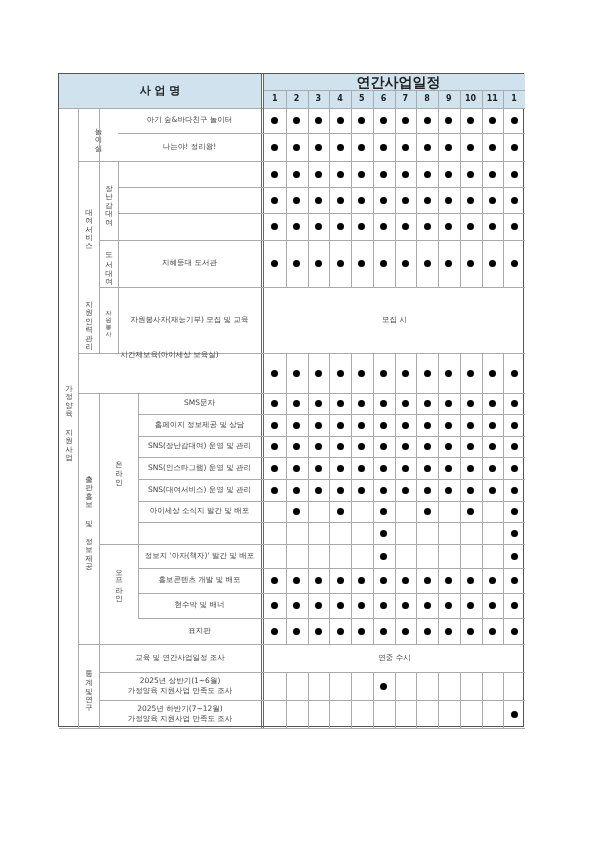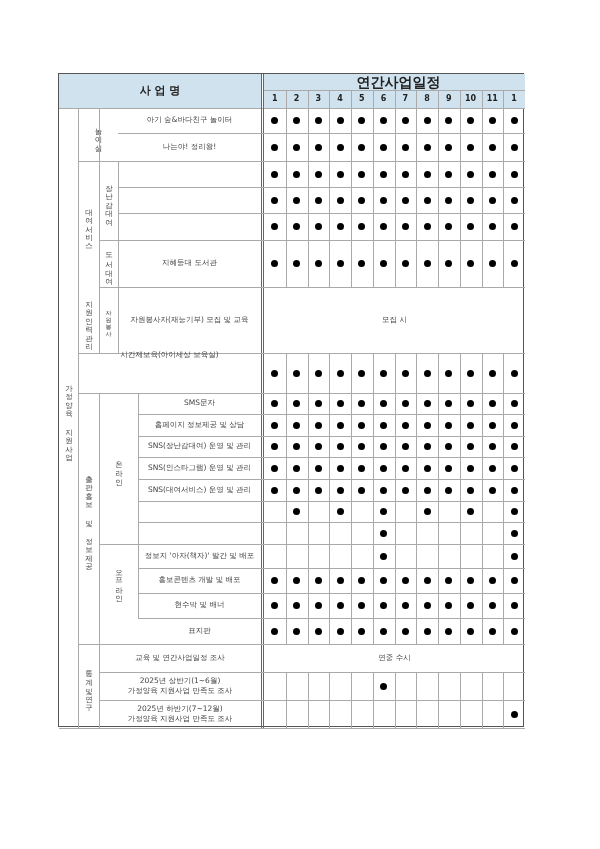--- a/index.html
+++ b/index.html
@@ -643,20 +643,21 @@
     </div>
     <div class="vline" style="left: 400.75px; top: 405px; height: 22px;"></div>
     <div class="cell " style="left: 422.5px; top: 405px; width: 21.75px; height: 22px;">
       <div class="dot"></div>
     </div>
     <div class="vline" style="left: 422.5px; top: 405px; height: 22px;"></div>
     <div class="cell " style="left: 444.25px; top: 405px; width: 21.75px; height: 22px;">
       <div class="dot"></div>
     </div>
     <div class="vline" style="left: 444.25px; top: 405px; height: 22px;"></div>
+    <div class="cell " style="left: 79px; top: 427px; width: 123px; height: 21px; white-space: pre-line;">아이세상 소식지 발간 및 배포</div>
     <div class="hline" style="left: 79px; top: 448px; width: 387px;"></div>
     <div class="cell " style="left: 205px; top: 427px; width: 21.75px; height: 21px;"></div>
     <div class="cell " style="left: 226.75px; top: 427px; width: 21.75px; height: 21px;">
       <div class="dot"></div>
     </div>
     <div class="vline" style="left: 226.75px; top: 427px; height: 21px;"></div>
     <div class="cell " style="left: 248.5px; top: 427px; width: 21.75px; height: 21px;"></div>
     <div class="vline" style="left: 248.5px; top: 427px; height: 21px;"></div>
     <div class="cell " style="left: 270.25px; top: 427px; width: 21.75px; height: 21px;">
       <div class="dot"></div>

